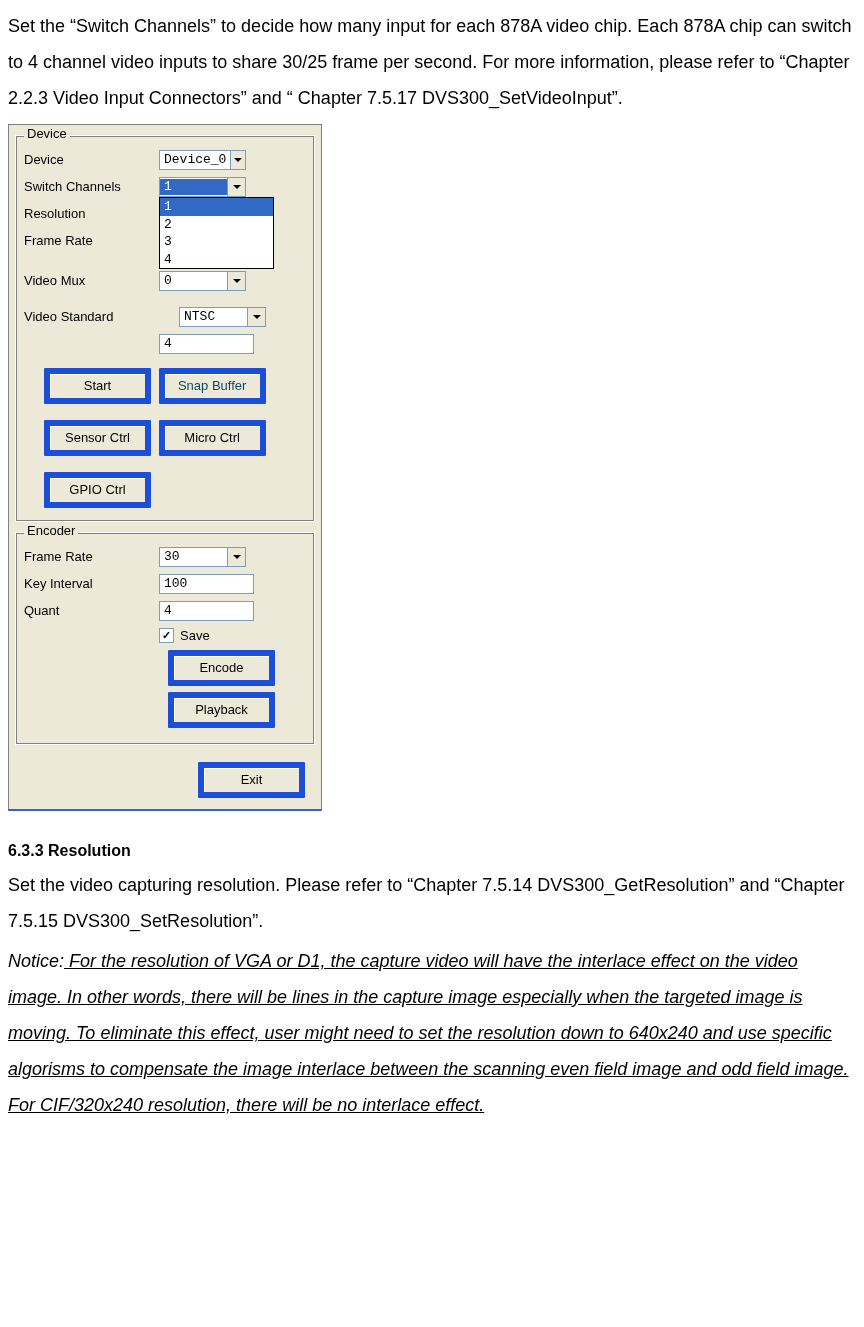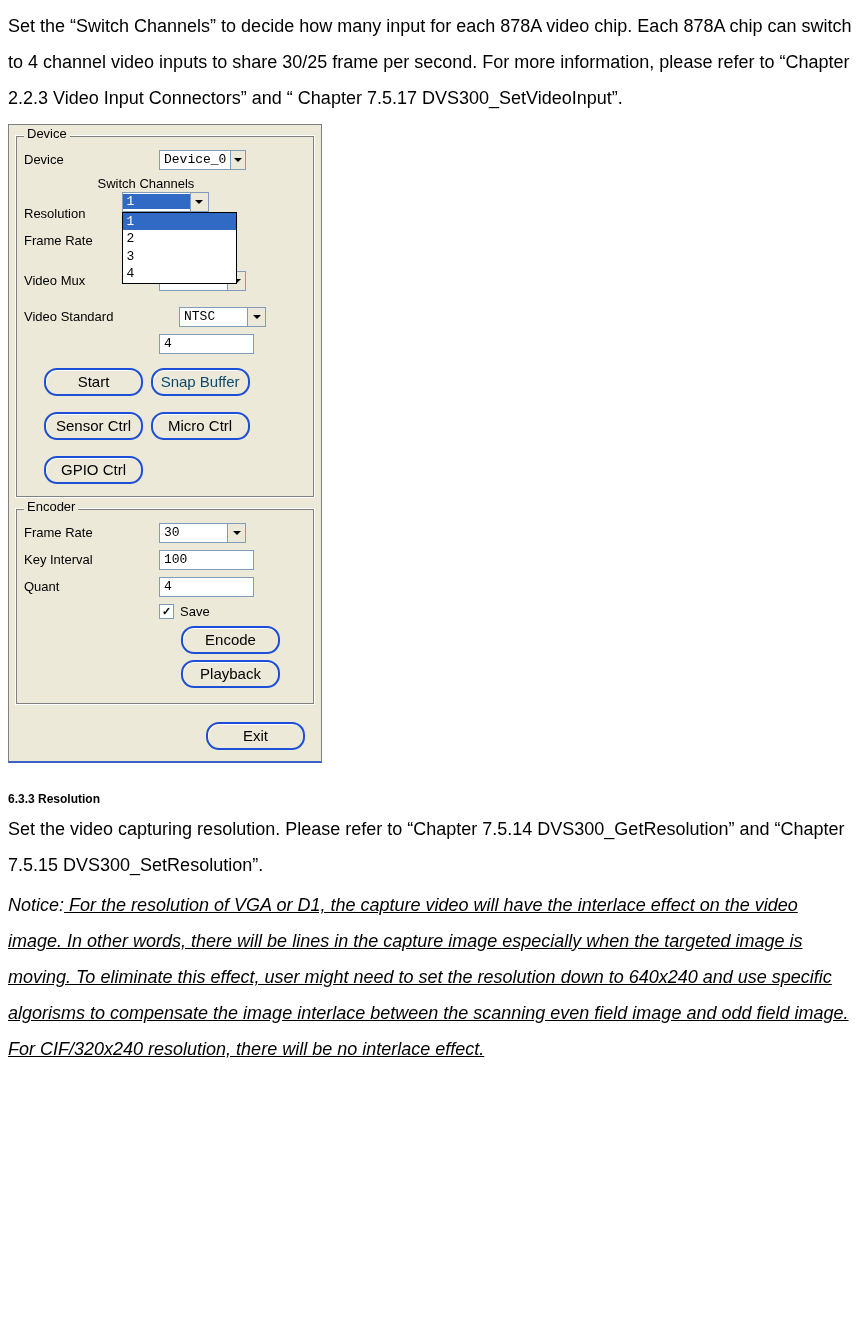--- a/index.html
+++ b/index.html
@@ -9,21 +9,21 @@
   font-size: 18px;
   color: #000;
   background: #fff;
   width: 848px;
   line-height: 2.0;
 }
 .paragraph {
   margin: 0 0 4px 0;
 }
 .section-heading {
-  font-size: 12px;
+  font-size: 16px;
   font-weight: bold;
   margin: 24px 0 0 0;
 }
 .notice-label {
   font-weight: normal;
   font-style: italic;
 }
 .notice-text {
   font-style: italic;
   text-decoration: underline;
@@ -136,25 +136,25 @@
 }
 .dropdown-list .opt.sel {
   background: #316ac5;
   color: #fff;
 }
 .btn {
   display: inline-flex;
   align-items: center;
   justify-content: center;
   background: #ece9d8;
-  border: 2px solid #1d4ed8;
-  border-radius: 13px;
+  border: 6px solid #1d4ed8;
+  border-radius: 1px;
   height: 24px;
   width: 95px;
-  font-size: 15px;
+  font-size: 13px;
   box-shadow: inset 1px 1px 0 #fff;
   margin: 3px 4px 3px 0;
 }
 .btn.disabled {
   color: #0c4a6e;
 }
 .btn-row {
   margin-left: 20px;
   margin-top: 10px;
 }
@@ -176,21 +176,21 @@
   justify-content: center;
   font-size: 11px;
   font-weight: bold;
 }
 .encoder-btns {
   margin-left: 140px;
 }
 .encoder-btns .btn {
   display: flex;
   width: 95px;
-  margin: 6px 17px;
+  margin: 6px 4px;
 }
 .exit-row {
   display: flex;
   justify-content: flex-end;
   padding: 4px 6px 2px 0;
 }
 </style>
 </head>
 <body>
 
@@ -202,21 +202,21 @@
     <span class="group-title">Device</span>
 
     <div class="row">
       <span class="row-label">Device</span>
       <div class="combo">
         <span class="combo-text">Device_0</span>
         <span class="combo-btn"></span>
       </div>
     </div>
 
-    <div class="row" style="position:relative;flex-direction:column;">
+    <div class="row" style="position:relative;">
       <span class="row-label">Switch Channels</span>
       <div class="combo open-combo">
         <span class="combo-selected">1</span>
         <span class="combo-btn"></span>
         <div class="dropdown-list">
           <div class="opt sel">1</div>
           <div class="opt">2</div>
           <div class="opt">3</div>
           <div class="opt">4</div>
         </div>

